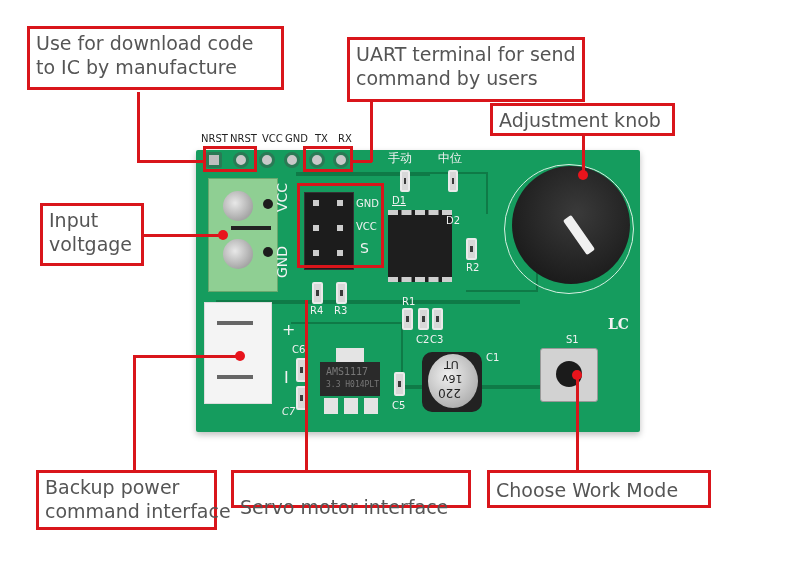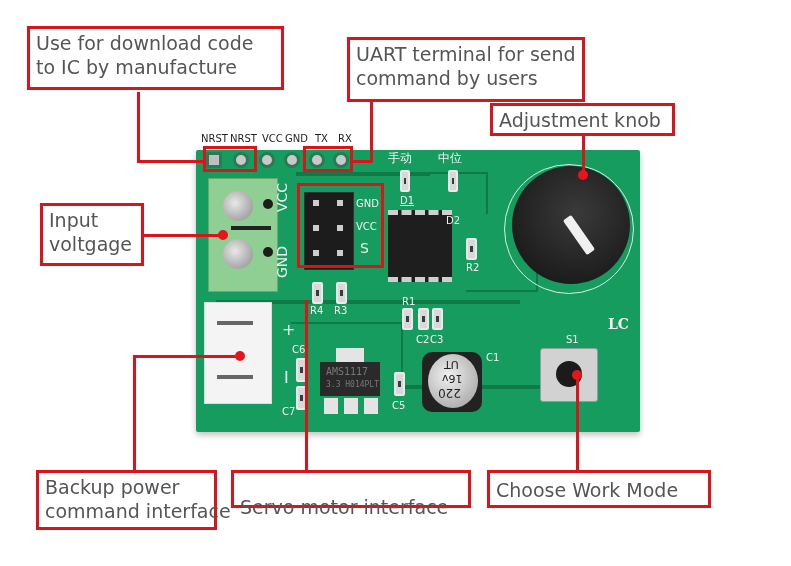--- a/index.html
+++ b/index.html
@@ -62,21 +62,21 @@
   <div class="silk" style="left:160px;top:48px;">GND</div>
   <div class="silk" style="left:160px;top:71px;">VCC</div>
   <div class="silk" style="left:164px;top:90px;font-size:14px;">S</div>
 
   <div style="position:absolute;left:192px;top:60px;width:64px;height:62px;background:#1e1e1e;border-top:5px dashed #cfcfcf;border-bottom:5px dashed #cfcfcf;"></div>
 
   <div class="silk" style="left:192px;top:0px;font-size:12px;">手动</div>
   <div class="silk" style="left:242px;top:0px;font-size:12px;">中位</div>
   <div class="smd" style="left:204px;top:20px;width:10px;height:22px;"></div>
   <div class="smd" style="left:252px;top:20px;width:10px;height:22px;"></div>
-  <div class="silk" style="left:204px;top:45px;text-decoration:underline;">D1</div>
+  <div class="silk" style="left:196px;top:45px;text-decoration:underline;">D1</div>
   <div class="silk" style="left:250px;top:45px;margin-top:20px;">D2</div>
 
   <div class="smd" style="left:270px;top:88px;width:11px;height:22px;"></div>
   <div class="silk" style="left:270px;top:112px;">R2</div>
   <div class="smd" style="left:116px;top:132px;width:11px;height:22px;"></div>
   <div class="silk" style="left:114px;top:155px;">R4</div>
   <div class="smd" style="left:140px;top:132px;width:11px;height:22px;"></div>
   <div class="silk" style="left:138px;top:155px;">R3</div>
   <div class="silk" style="left:206px;top:146px;">R1</div>
   <div class="smd" style="left:206px;top:158px;width:11px;height:22px;"></div>
@@ -88,21 +88,21 @@
   <div style="position:absolute;left:8px;top:152px;width:66px;height:100px;background:#f4f4f4;border:1px solid #ddd;">
     <div style="position:absolute;left:12px;top:18px;width:36px;height:4px;background:#666;"></div>
     <div style="position:absolute;left:12px;top:72px;width:36px;height:4px;background:#666;"></div>
   </div>
   <div class="silk" style="left:86px;top:170px;font-size:16px;">+</div>
   <div class="silk" style="left:88px;top:218px;font-size:16px;">I</div>
 
   <div class="silk" style="left:96px;top:194px;">C6</div>
   <div class="smd" style="left:100px;top:208px;width:11px;height:24px;"></div>
   <div class="smd" style="left:100px;top:236px;width:11px;height:24px;"></div>
-  <div class="silk" style="left:86px;top:256px;">C7</div>
+  <div class="silk" style="left:86px;top:256px;font-style:italic;">C7</div>
 
   <div style="position:absolute;left:124px;top:212px;width:60px;height:34px;background:#2a2a2a;">
     <div style="position:absolute;left:6px;top:4px;color:#777;font-size:10px;font-family:'DejaVu Sans Mono',monospace;">AMS1117</div>
     <div style="position:absolute;left:6px;top:18px;color:#777;font-size:8px;font-family:'DejaVu Sans Mono',monospace;">3.3 H014PLT</div>
   </div>
   <div style="position:absolute;left:140px;top:198px;width:28px;height:14px;background:#e4e4e4;"></div>
   <div style="position:absolute;left:128px;top:248px;width:14px;height:16px;background:#e4e4e4;"></div>
   <div style="position:absolute;left:148px;top:248px;width:14px;height:16px;background:#e4e4e4;"></div>
   <div style="position:absolute;left:168px;top:248px;width:14px;height:16px;background:#e4e4e4;"></div>
 

